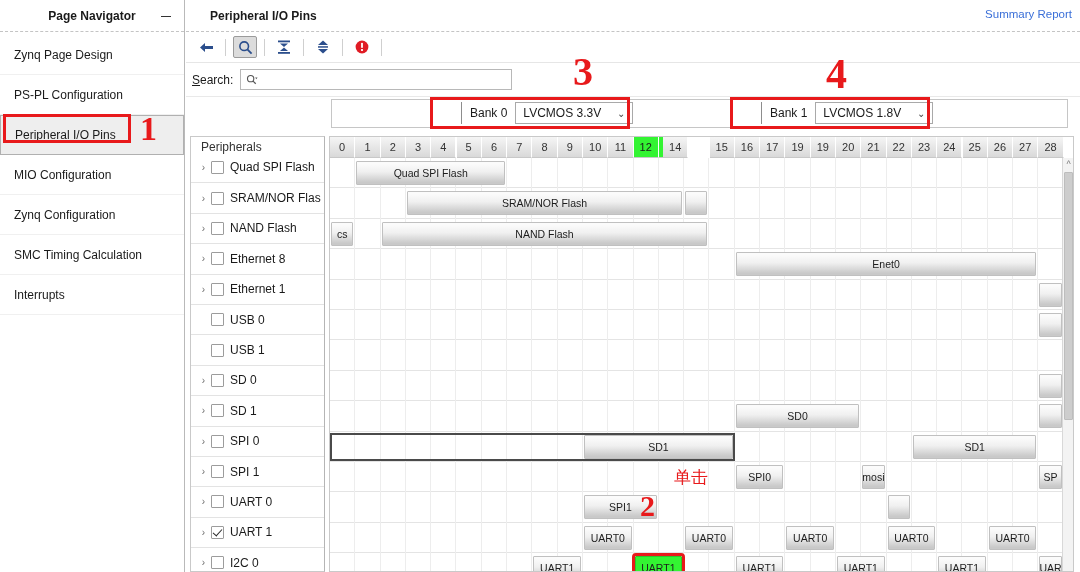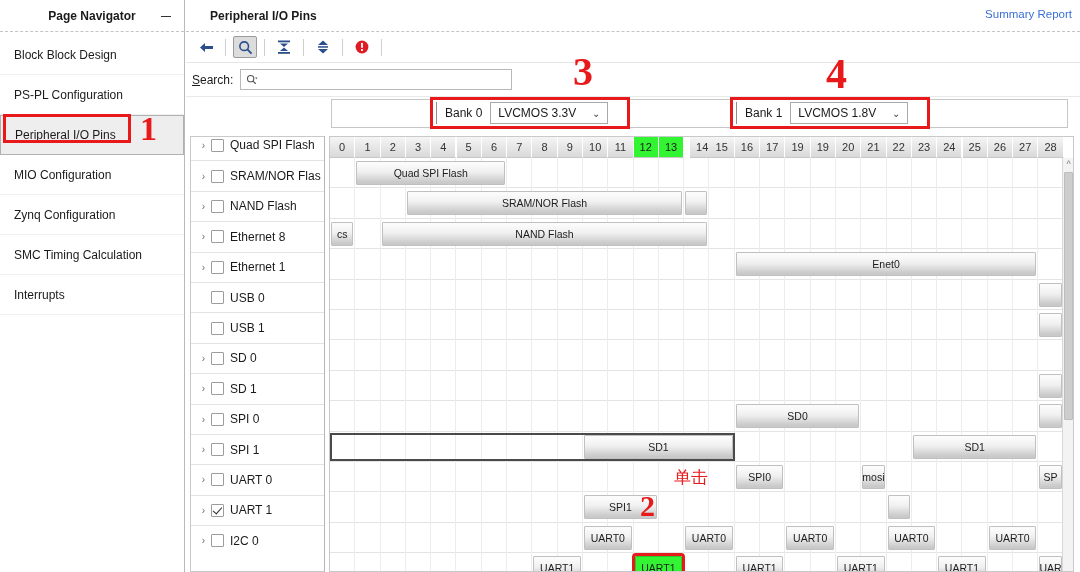--- a/index.html
+++ b/index.html
@@ -93,21 +93,21 @@
   }
 
   
   #bankrow { position: relative; height: 33px; }
   #bankrow-frame {
     position: absolute; left: 145px; right: 12px; top: 2px; height: 29px;
     border: 1px solid #c6c6c6; background: #fff;
   }
   .bank {
     position: absolute; top: 4px; height: 24px;
-    display: flex; align-items: center;
+    display: flex; align-items: center; margin-left: 25px;
   }
   .bank-name {
     font-size: 12px; padding: 0 8px; border-left: 1px solid #8d8d8d;
     line-height: 22px; color: #1a1a1a; white-space: nowrap;
   }
   .bank-select {
     height: 22px; min-width: 118px; border: 1px solid #a9a9a9; background: #fff;
     display: flex; align-items: center; justify-content: space-between;
     padding: 0 7px; cursor: pointer; font-size: 12px;
   }
@@ -212,21 +212,21 @@
 
 <div id="root">
 
   <div id="nav">
     <div id="nav-header">
       <span id="nav-title">Page Navigator</span>
       <span id="nav-min"></span>
     </div>
     <div id="nav-list">
         <div class="nav-item">
-          <span class="nav-label">Block Block Design</span>
+          <span class="nav-label">Zynq Page Design</span>
         </div>
         <div class="nav-item">
           <span class="nav-label">PS-PL Configuration</span>
         </div>
         <div class="nav-item selected-bg">
           <span class="nav-label">Peripheral I/O Pins</span>
         </div>
         <div class="nav-item">
           <span class="nav-label">MIO Configuration</span>
         </div>
@@ -320,20 +320,21 @@
               <span class="bank-caret">⌄</span>
             </div>
           </div>
         </div>
     <div class="bank-redbox" style="left: 244px; top: 0px; width: 200px; height: 32px;"></div>
         <div class="bank-redbox" style="left: 544px; top: 0px; width: 200px; height: 32px;"></div>
       </div>
 
     <div id="gridarea">
       <div id="periph-panel">
+        <div id="periph-head">Peripherals</div>
         <div id="periph-rows">
             <div class="p-row" style="margin-top: -7px;">
               <span class="p-arrow">›</span>
               <span class="p-check"></span>
               <span class="p-label">Quad SPI Flash</span>
             </div>
             <div class="p-row">
               <span class="p-arrow">›</span>
               <span class="p-check"></span>
               <span class="p-label">SRAM/NOR Flas</span>
@@ -410,21 +411,21 @@
             <div class="colh" style="left: 101.2px;">4</div>
             <div class="colh" style="left: 126.5px;">5</div>
             <div class="colh" style="left: 151.8px;">6</div>
             <div class="colh" style="left: 177.1px;">7</div>
             <div class="colh" style="left: 202.4px;">8</div>
             <div class="colh" style="left: 227.7px;">9</div>
             <div class="colh" style="left: 253px;">10</div>
             <div class="colh" style="left: 278.3px;">11</div>
             <div class="colh hl" style="left: 303.6px;">12</div>
             <div class="colh hl" style="left: 328.9px;">13</div>
-            <div class="colh" style="left: 360px;">14</div>
+            <div class="colh" style="left: 333px;">14</div>
             <div class="colh" style="left: 379.5px;">15</div>
             <div class="colh" style="left: 404.8px;">16</div>
             <div class="colh" style="left: 430.1px;">17</div>
             <div class="colh" style="left: 455.4px;">19</div>
             <div class="colh" style="left: 480.7px;">19</div>
             <div class="colh" style="left: 506px;">20</div>
             <div class="colh" style="left: 531.3px;">21</div>
             <div class="colh" style="left: 556.6px;">22</div>
             <div class="colh" style="left: 581.9px;">23</div>
             <div class="colh" style="left: 607.2px;">24</div>

